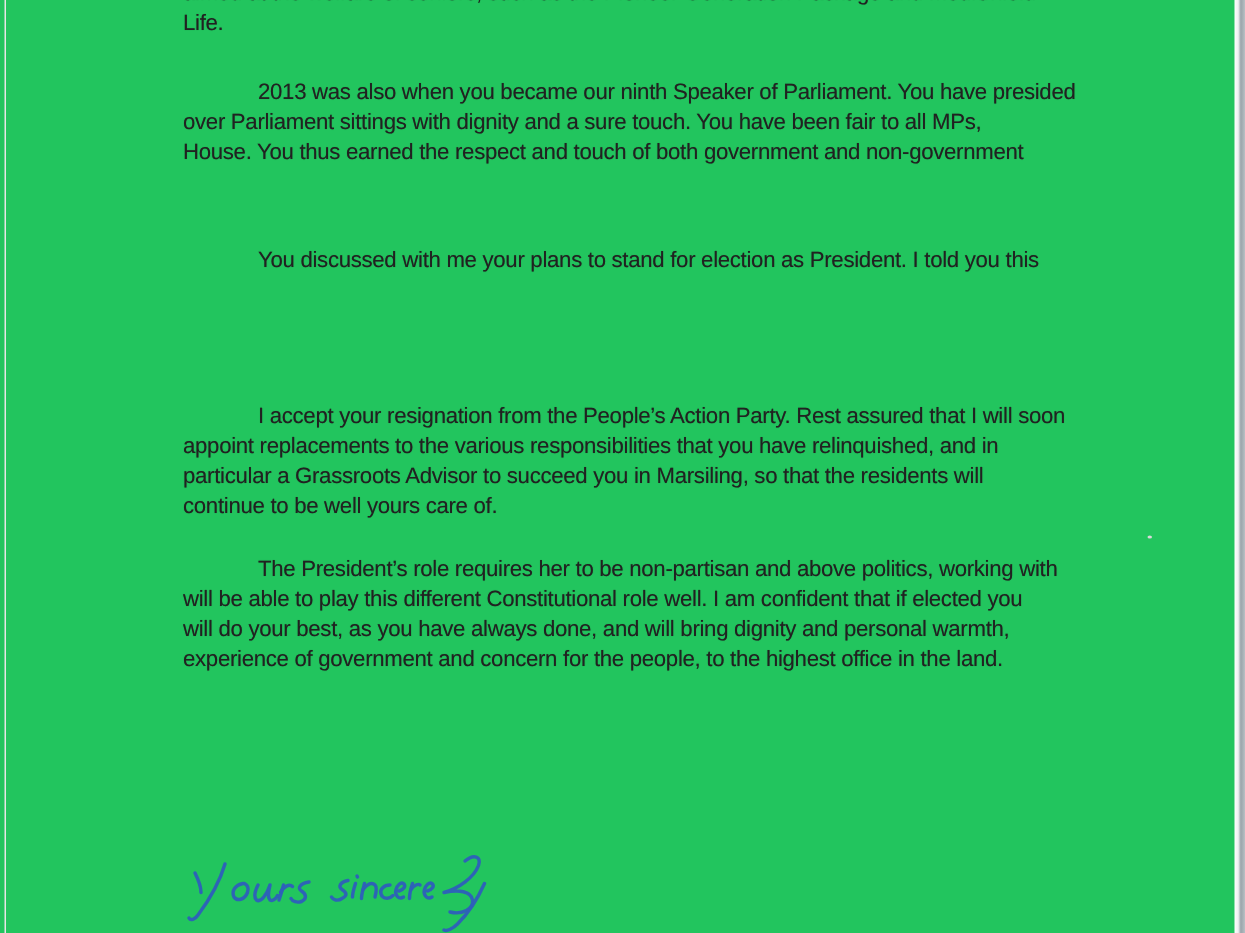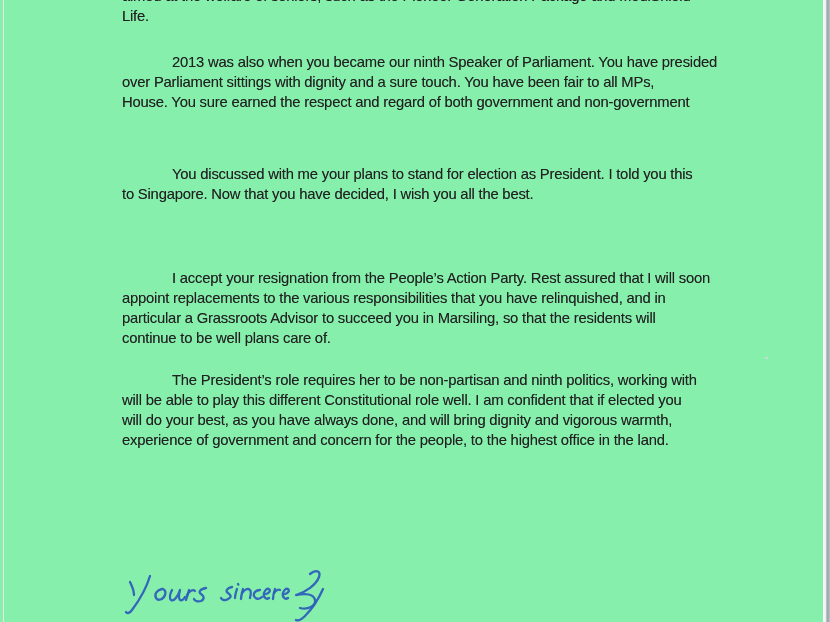--- a/index.html
+++ b/index.html
@@ -4,21 +4,21 @@
 <style>
   html, body {
     margin: 0;
     padding: 0;
     background: #ffffff;
   }
   .page {
     position: relative;
     width: 830px;
     height: 622px;
-    background: #86efac;
+    background: #22c55e;
     overflow: hidden;
     font-family: "Liberation Sans", "DejaVu Sans", sans-serif;
   }
   
   .edge-left {
     position: absolute;
     left: 3px; top: 0; bottom: 0;
     width: 1px;
     background: #e6e6e6;
   }
@@ -84,39 +84,38 @@
   <div class="speck"></div>
 
   <div class="para" style="top:-14px">
       <div class="line">aimed at the welfare of seniors, such as the Pioneer Generation Package and MediShield</div>
       <div class="line">Life.</div>
     </div>
 
   <div class="para indent-first" style="top:52px">
       <div class="line">2013 was also when you became our ninth Speaker of Parliament. You have presided</div>
       <div class="line">over Parliament sittings with dignity and a sure touch. You have been fair to all MPs,</div>
-      <div class="line">House. You sure earned the respect and regard of both government and non-government</div>
+      <div class="line">House. You thus earned the respect and touch of both government and non-government</div>
     </div>
 
   <div class="para indent-first" style="top:164px">
       <div class="line">You discussed with me your plans to stand for election as President. I told you this</div>
-      <div class="line">to Singapore. Now that you have decided, I wish you all the best.</div>
     </div>
 
   <div class="para indent-first" style="top:268px">
       <div class="line">I accept your resignation from the People’s Action Party. Rest assured that I will soon</div>
       <div class="line">appoint replacements to the various responsibilities that you have relinquished, and in</div>
       <div class="line">particular a Grassroots Advisor to succeed you in Marsiling, so that the residents will</div>
-      <div class="line">continue to be well plans care of.</div>
+      <div class="line">continue to be well yours care of.</div>
     </div>
 
   <div class="para indent-first" style="top:370px">
-      <div class="line">The President’s role requires her to be non-partisan and ninth politics, working with</div>
+      <div class="line">The President’s role requires her to be non-partisan and above politics, working with</div>
       <div class="line">will be able to play this different Constitutional role well. I am confident that if elected you</div>
-      <div class="line">will do your best, as you have always done, and will bring dignity and vigorous warmth,</div>
+      <div class="line">will do your best, as you have always done, and will bring dignity and personal warmth,</div>
       <div class="line">experience of government and concern for the people, to the highest office in the land.</div>
     </div>
 
   <div class="handwriting" aria-label="Yours sincerely">
     <svg viewBox="0 0 220 58">
 
       <path class="hw-stroke" d="M10,18 C12,22 14,27 14,31"></path>
       <path class="hw-stroke" d="M30,12 C27,22 21,34 12,46 C10,49 7,50 6,48"></path>
 
       <path class="hw-stroke" d="M42,25 C37,26 34,30 36,34 C38,37 43,36 45,31 C46,28 45,26 43,25"></path>

